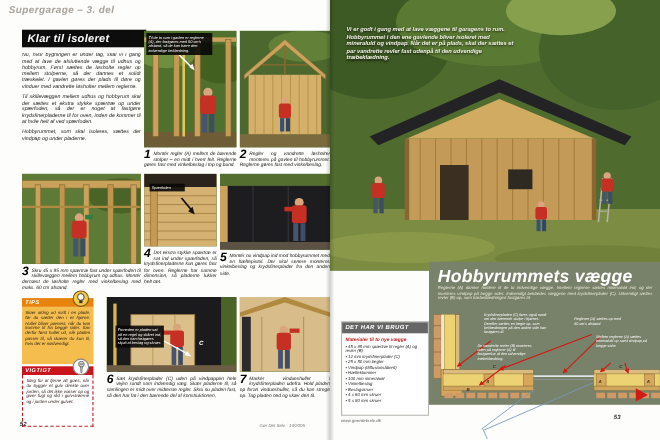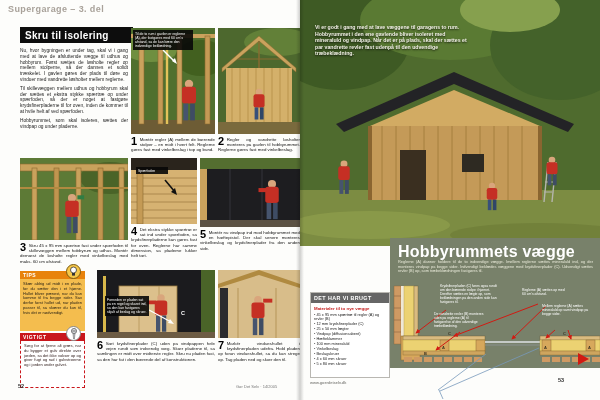--- a/index.html
+++ b/index.html
@@ -1,20 +1,20 @@
 <!DOCTYPE html>
 <html><head>
 <meta charset="utf-8">
 <style>
   html,body{margin:0;padding:0;background:#d8d6d2;}
   #spread{position:relative;width:600px;height:400px;background:#f5f4f1;overflow:hidden;
           font-family:"Liberation Sans",sans-serif;color:#1b1b1b;}
   .abs{position:absolute;}
   
-  .page{position:absolute;top:0;height:400px;background:#fdfdfb;}
+  .page{position:absolute;top:0;height:400px;background:#fdfdfb;font-style:italic;}
   #leftPage{left:0;width:300px;}
   #rightPage{left:300px;width:300px;}
   #gutter{position:absolute;left:296px;top:0;width:8px;height:400px;
           background:linear-gradient(90deg,rgba(0,0,0,0) 0%,rgba(0,0,0,.18) 50%,rgba(0,0,0,0) 100%);}
   
   .section-header{font-size:9px;font-weight:bold;color:#a9a29a;letter-spacing:.4px;}
   .title-box{background:#0d0d0d;color:#fff;font-weight:bold;font-size:10px;
              display:flex;align-items:center;padding-left:5px;letter-spacing:.3px;}
   .intro{font-size:4.8px;line-height:5.8px;text-align:justify;color:#222;}
   .intro p{margin:0 0 3px 0;}
@@ -58,21 +58,21 @@
 </head>
 <body>
 
 <div id="spread">
 
   <div class="page" id="leftPage">
 
     <div class="abs section-header" style="left:8px;top:4px;">Supergarage – 3. del</div>
 
     <div class="abs title-box" style="left:20px;top:27px;width:108px;height:16px;">
-      <span>Skru til isolering</span>
+      <span>Klar til isoleret</span>
     </div>
 
     <div class="abs intro" style="left:20px;top:48px;width:108px;height:100px;overflow:hidden;">
       <p>Nu, hvor bygningen er under tag, skal vi i gang med at lave de afsluttende vægge til udhus og hobbyrum. Først sættes de løsholte regler op mellem stolperne, så der dannes et solidt træskelet. I gavlen gøres der plads til døre og vinduer med vandrette løsholter mellem reglerne.</p>
       <p>Til skillevæggen mellem udhus og hobbyrum skal der sættes et ekstra stykke spærtræ op under spærfoden, så der er noget at fastgøre krydsfinerpladerne til for oven, inden de kommer til at hvile helt af ved spærfoden.</p>
       <p>Hobbyrummet, som skal isoleres, sættes der vindpap og under pladerne.</p>
     </div>
 
     <div class="photo" style="left:131px;top:28px;width:84px;height:106px;">
       <svg viewBox="0 0 84 106" preserveAspectRatio="none">

